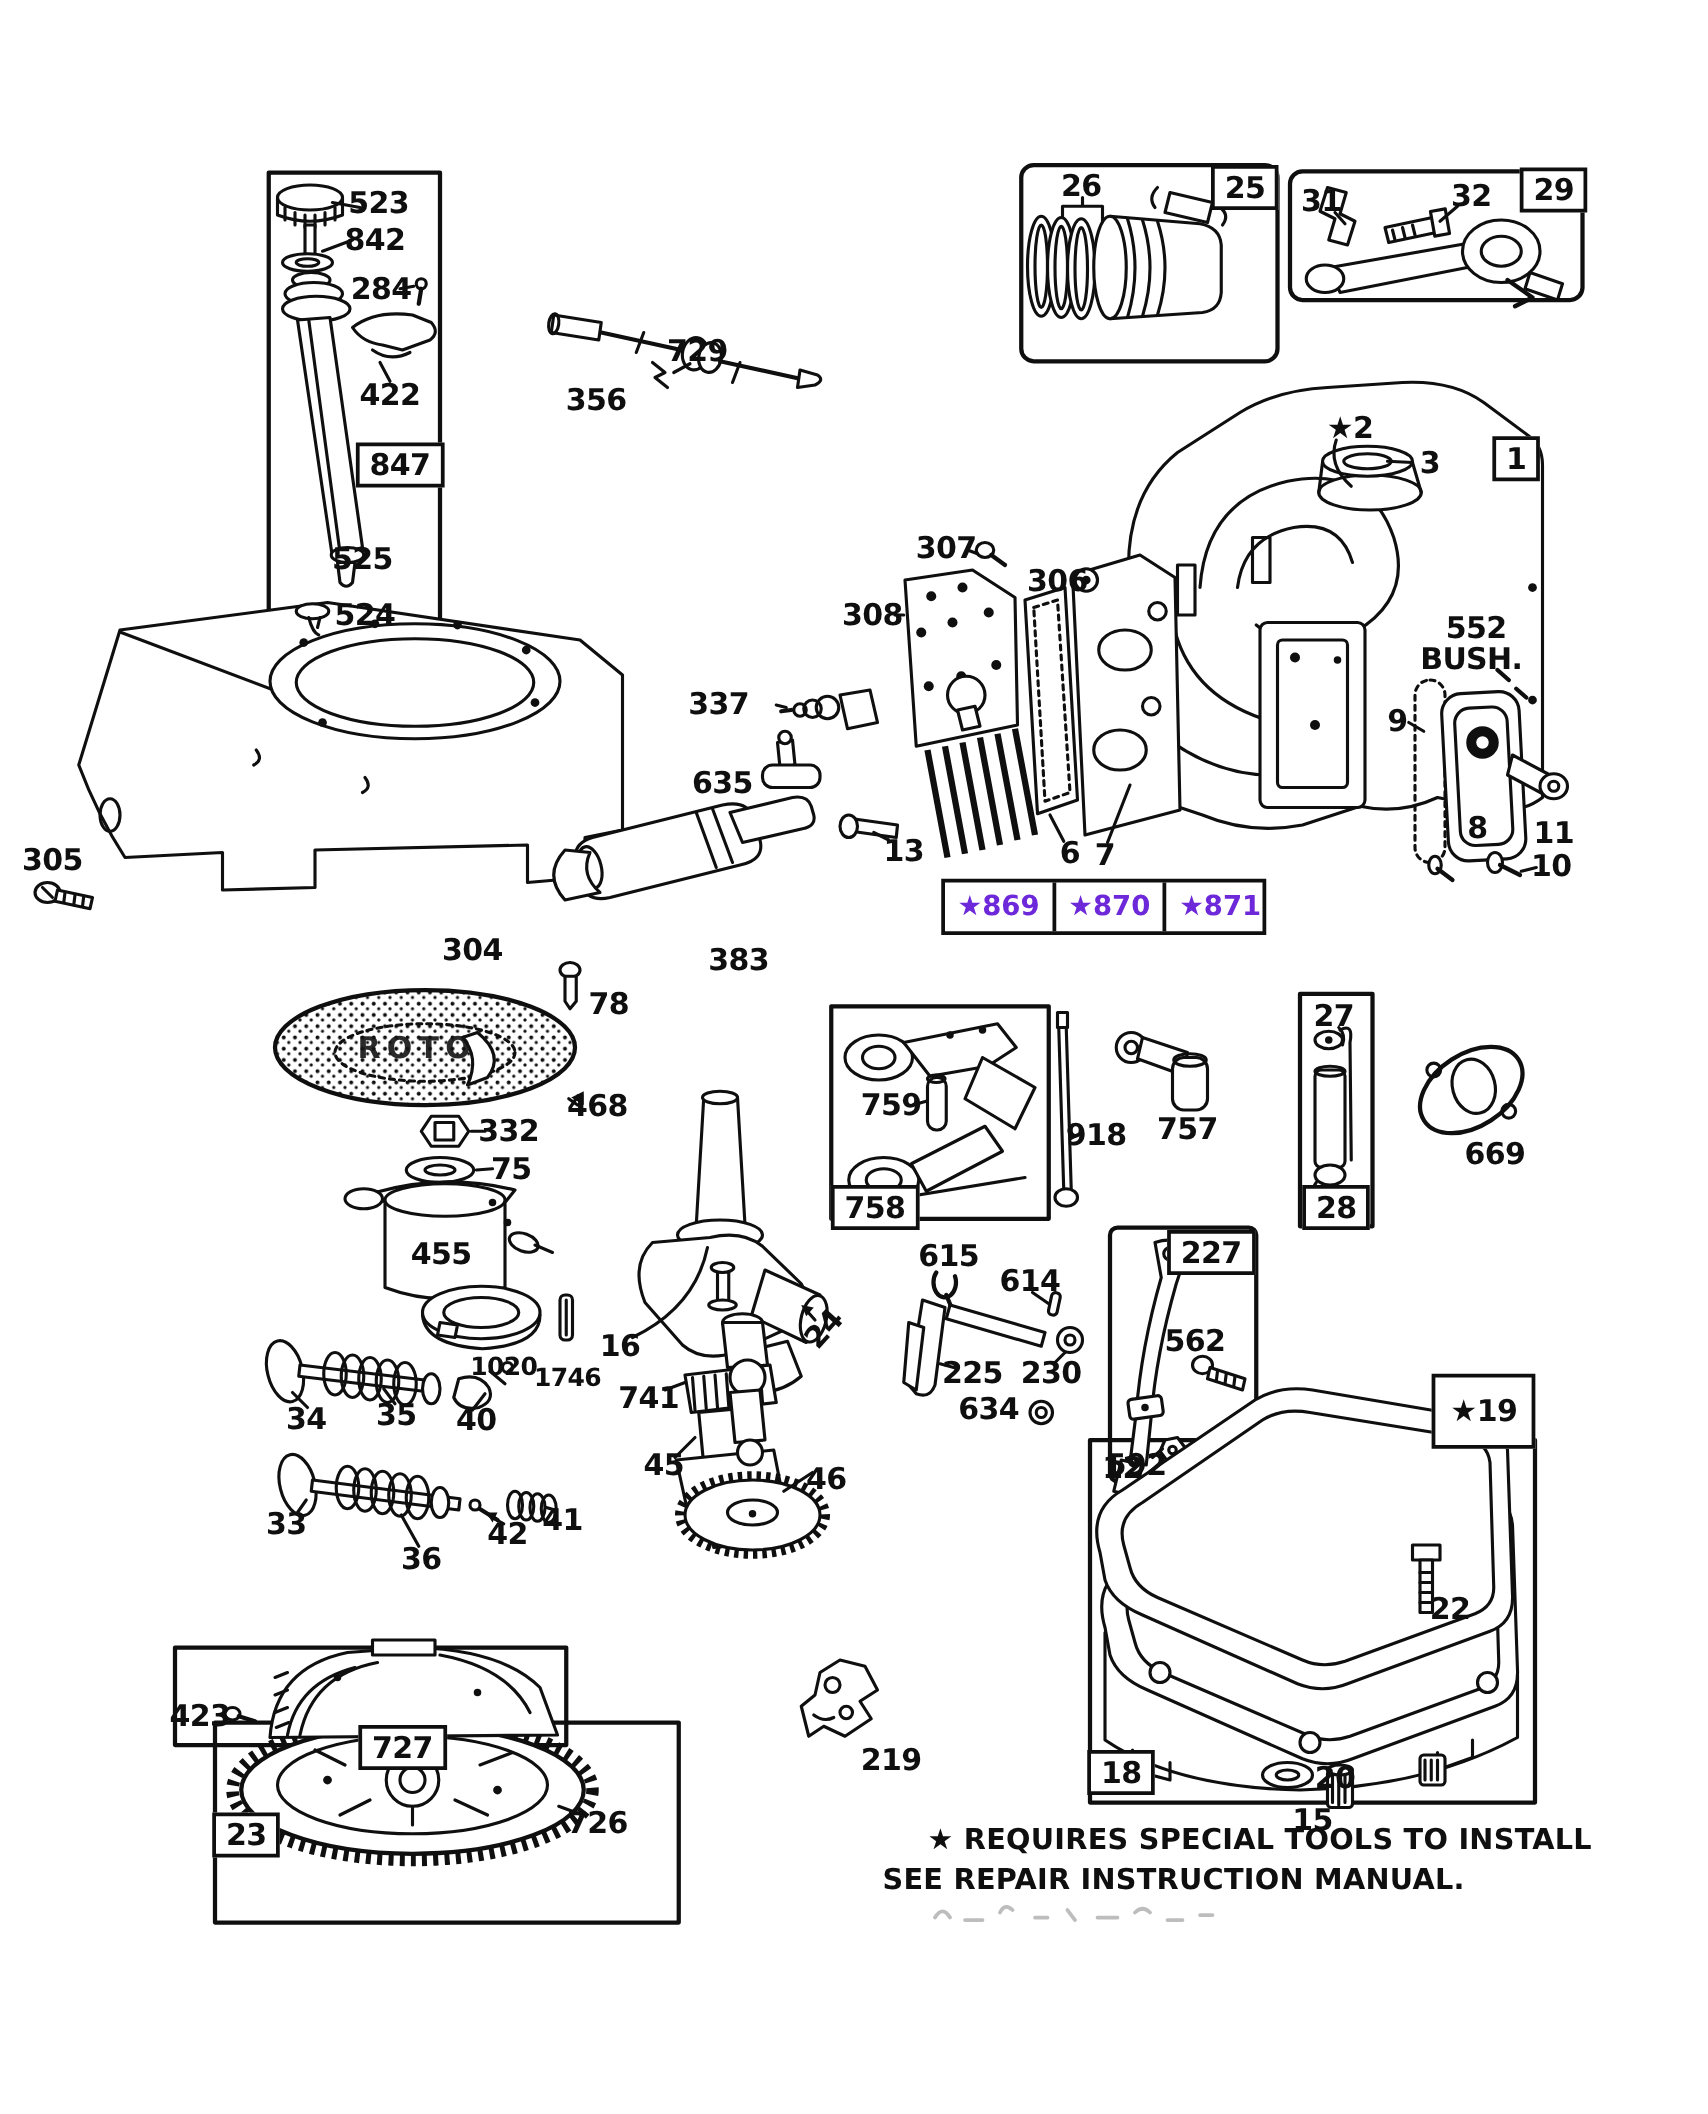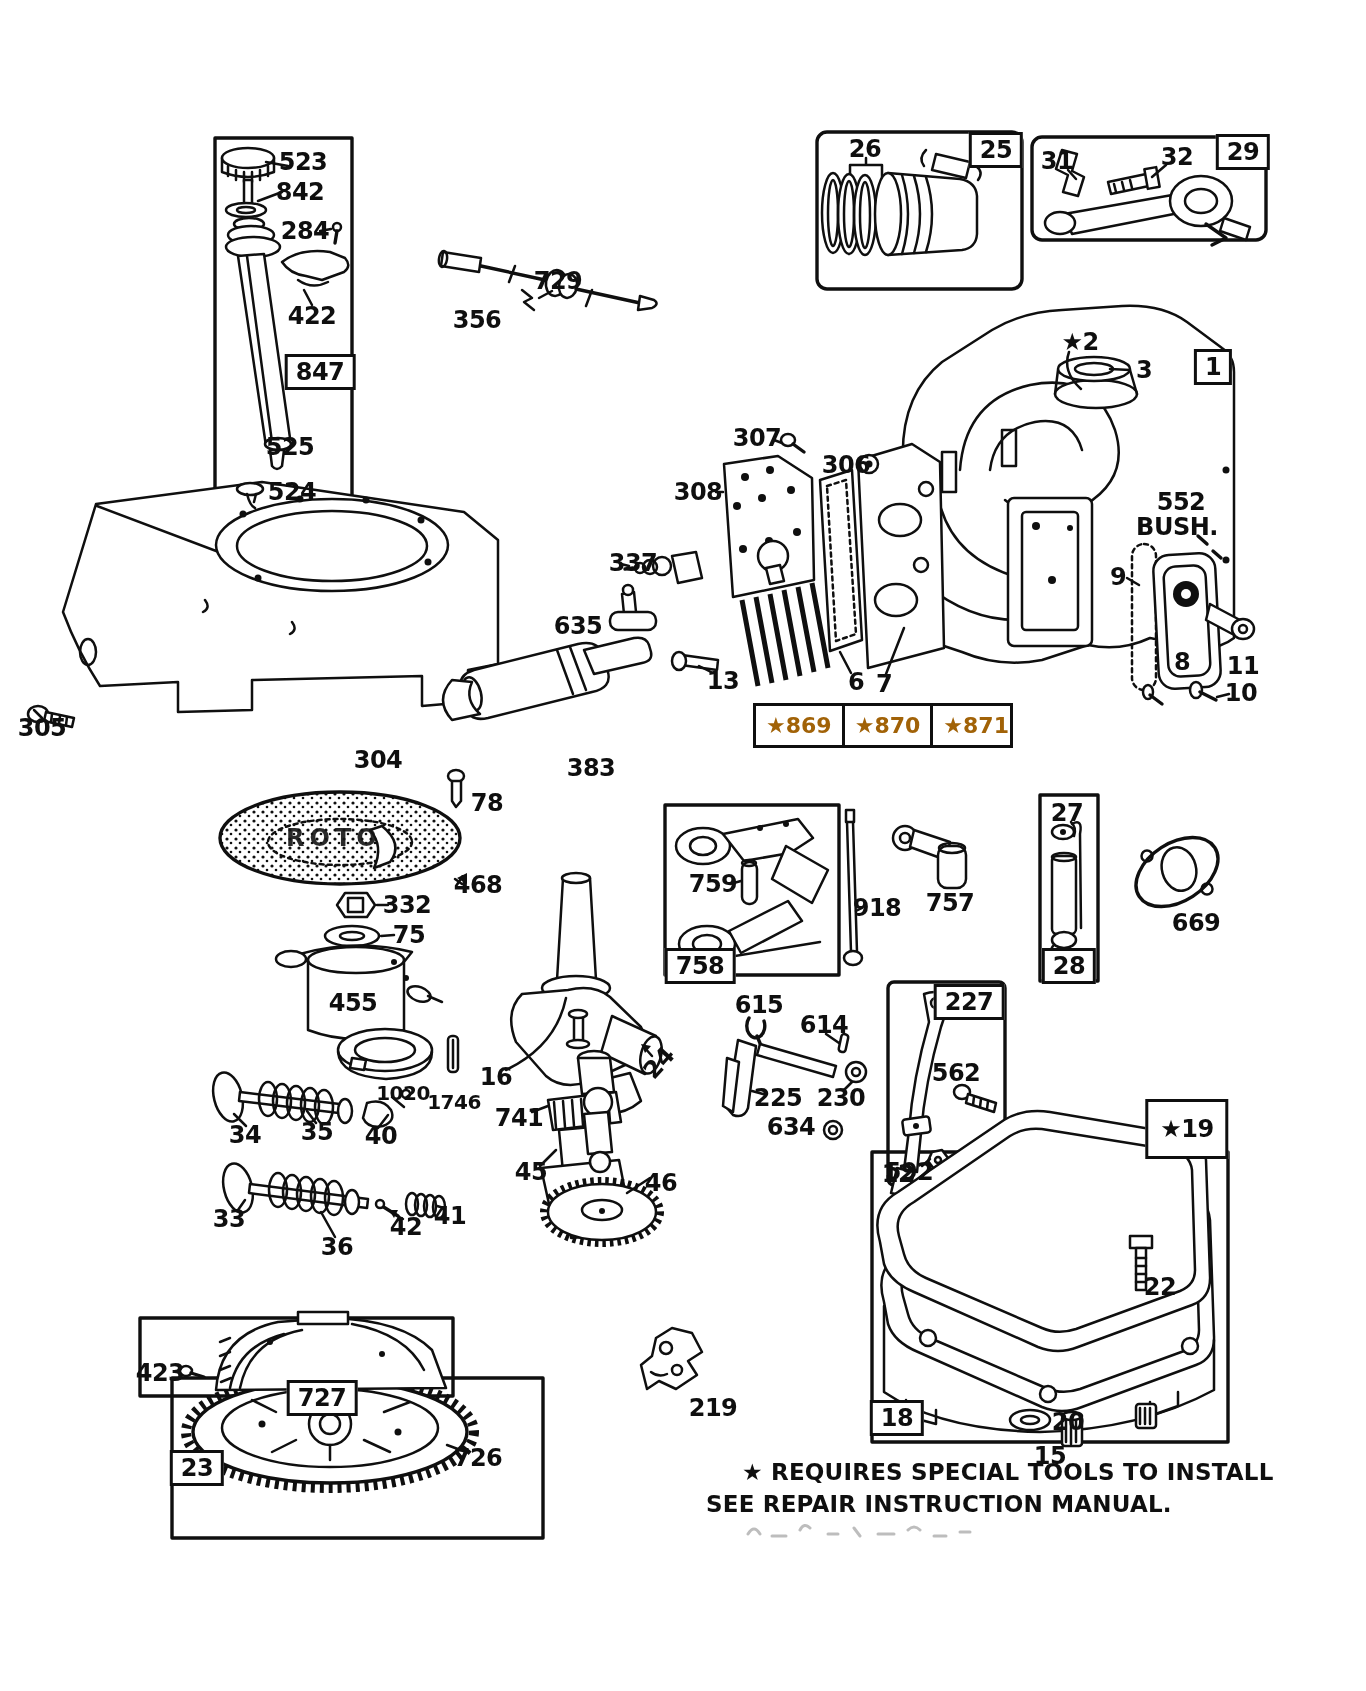--- a/index.html
+++ b/index.html
@@ -6,21 +6,21 @@
   .canvas{position:relative;width:1366px;height:1691px;background:#fff;overflow:hidden;
           font-family:"DejaVu Sans",sans-serif}
   .canvas svg{position:absolute;left:0;top:0}
   .co{position:absolute;transform:translate(-50%,-50%);font-weight:700;font-size:24px;line-height:1;
       color:#0f0f0f;white-space:nowrap;letter-spacing:-0.5px;z-index:5}
   .co.bx{border:3px solid #0f0f0f;padding:3px 8px;background:#fff}
   .co.bigbx{padding:15px 12px}
   .co.sm{font-size:20px}
   .co.rot{transform:translate(-50%,-50%) rotate(-48deg)}
   .cells{position:absolute;display:flex;border:3px solid #0f0f0f;background:#fff;z-index:5}
-  .cells span{flex:1;text-align:center;font-weight:700;font-size:22px;padding:7px 10px;color:#a16207}
+  .cells span{flex:1;text-align:center;font-weight:700;font-size:22px;padding:7px 10px;color:#6d28d9}
   .cells span + span{border-left:3px solid #0f0f0f}
   .note{position:absolute;font-weight:700;font-size:23px;color:#0f0f0f;letter-spacing:.2px;z-index:5}
   
   .s{fill:none;stroke:#0f0f0f;stroke-width:2.5;stroke-linecap:round;stroke-linejoin:round}
   .s3{fill:none;stroke:#0f0f0f;stroke-width:3.4;stroke-linecap:round;stroke-linejoin:round}
   .s5{fill:none;stroke:#0f0f0f;stroke-width:5;stroke-linecap:butt}
   .sw{fill:#fff;stroke:#0f0f0f;stroke-width:2.5;stroke-linecap:round;stroke-linejoin:round}
   .sw3{fill:#fff;stroke:#0f0f0f;stroke-width:3.4;stroke-linejoin:round}
   .f{fill:#0f0f0f;stroke:none}
   .wf{fill:#fff;stroke:none}
@@ -501,32 +501,32 @@
 <b class="co bx" style="left:996px;top:150px">25</b>
 <b class="co" style="left:1057px;top:161px">31</b>
 <b class="co" style="left:1177px;top:157px">32</b>
 <b class="co bx" style="left:1243px;top:152px">29</b>
 <b class="co" style="left:1080px;top:342px">★2</b>
 <b class="co" style="left:1144px;top:370px">3</b>
 <b class="co bx" style="left:1213px;top:367px">1</b>
 <b class="co" style="left:757px;top:438px">307</b>
 <b class="co" style="left:846px;top:465px">306</b>
 <b class="co" style="left:698px;top:492px">308</b>
-<b class="co" style="left:633px;top:563px">337</b>
+<b class="co" style="left:575px;top:563px">337</b>
 <b class="co" style="left:578px;top:626px">635</b>
 <b class="co" style="left:1181px;top:502px">552</b>
 <b class="co" style="left:1177px;top:527px">BUSH.</b>
 <b class="co" style="left:1118px;top:577px">9</b>
 <b class="co" style="left:1182px;top:662px">8</b>
 <b class="co" style="left:1243px;top:666px">11</b>
 <b class="co" style="left:1241px;top:693px">10</b>
 <b class="co" style="left:723px;top:681px">13</b>
 <b class="co" style="left:856px;top:682px">6</b>
 <b class="co" style="left:884px;top:684px">7</b>
-<b class="co" style="left:42px;top:728px">305</b>
+<b class="co" style="left:42px;top:688px">305</b>
 <b class="co" style="left:378px;top:760px">304</b>
 <b class="co" style="left:591px;top:768px">383</b>
 <b class="co" style="left:487px;top:803px">78</b>
 <b class="co" style="left:478px;top:885px">468</b>
 <b class="co" style="left:407px;top:905px">332</b>
 <b class="co" style="left:409px;top:935px">75</b>
 <b class="co" style="left:353px;top:1003px">455</b>
 <b class="co" style="left:713px;top:884px">759</b>
 <b class="co" style="left:877px;top:908px">918</b>
 <b class="co" style="left:950px;top:903px">757</b>

